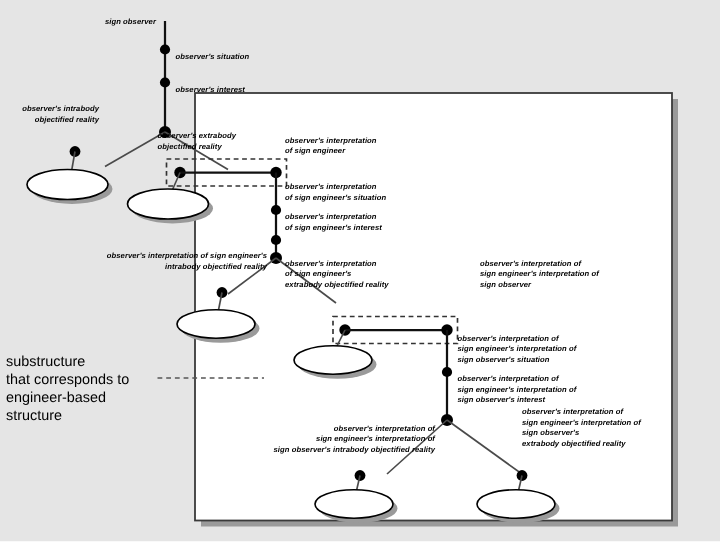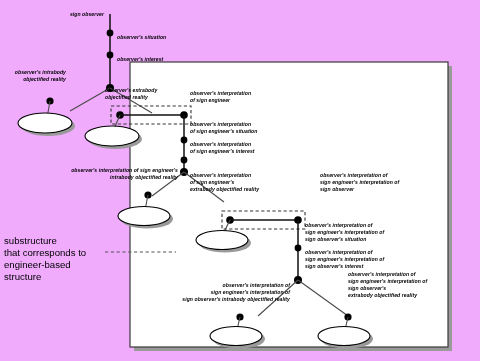--- a/index.html
+++ b/index.html
@@ -7,21 +7,21 @@
     padding: 0;
     background: #ffffff;
   }
   body {
     font-family: "Liberation Sans", sans-serif;
   }
   #canvas {
     position: relative;
     width: 480px;
     height: 361px;
-    background: #f0abfc;
+    background: #e5e5e5;
     overflow: hidden;
   }
   svg.diagram {
     position: absolute;
     left: 0;
     top: 0;
     width: 480px;
     height: 361px;
   }
   .node-label {

